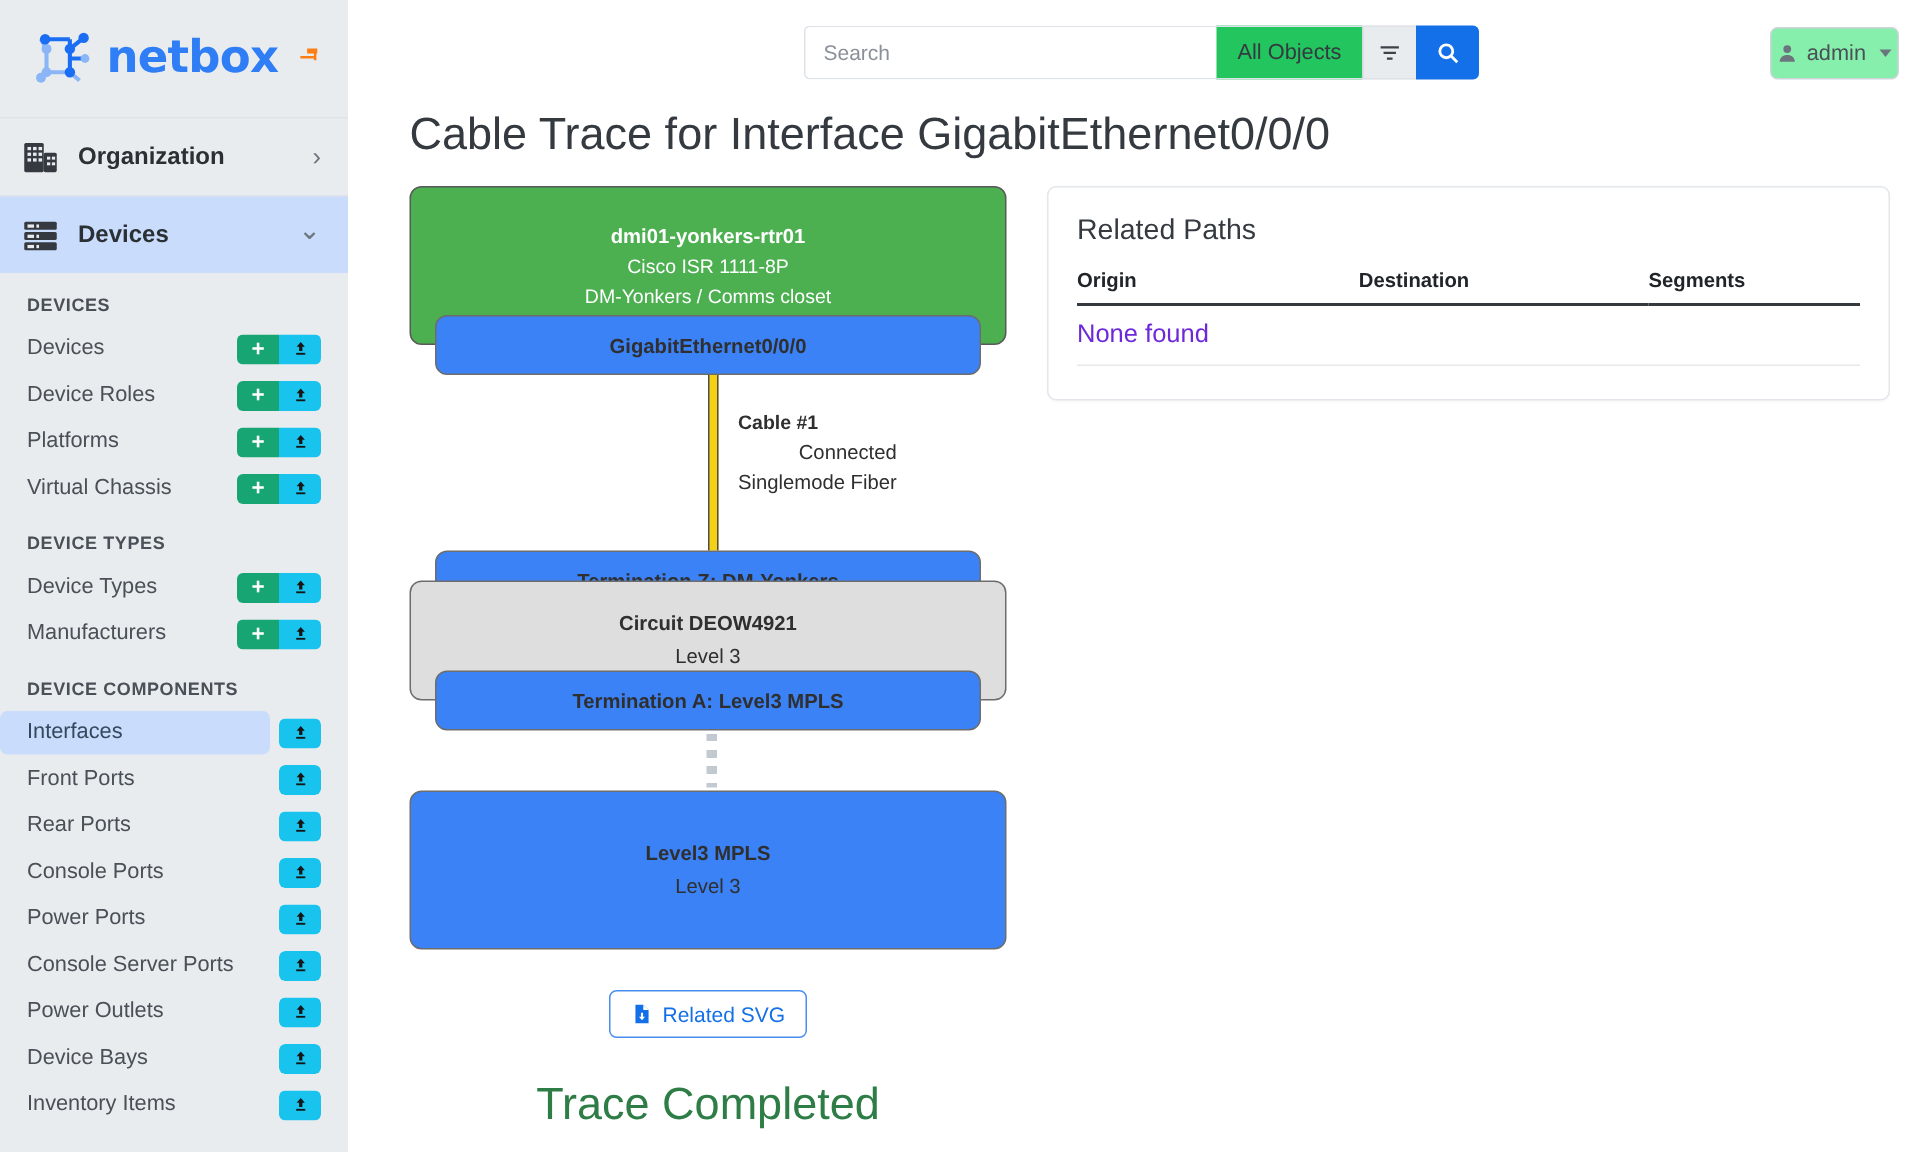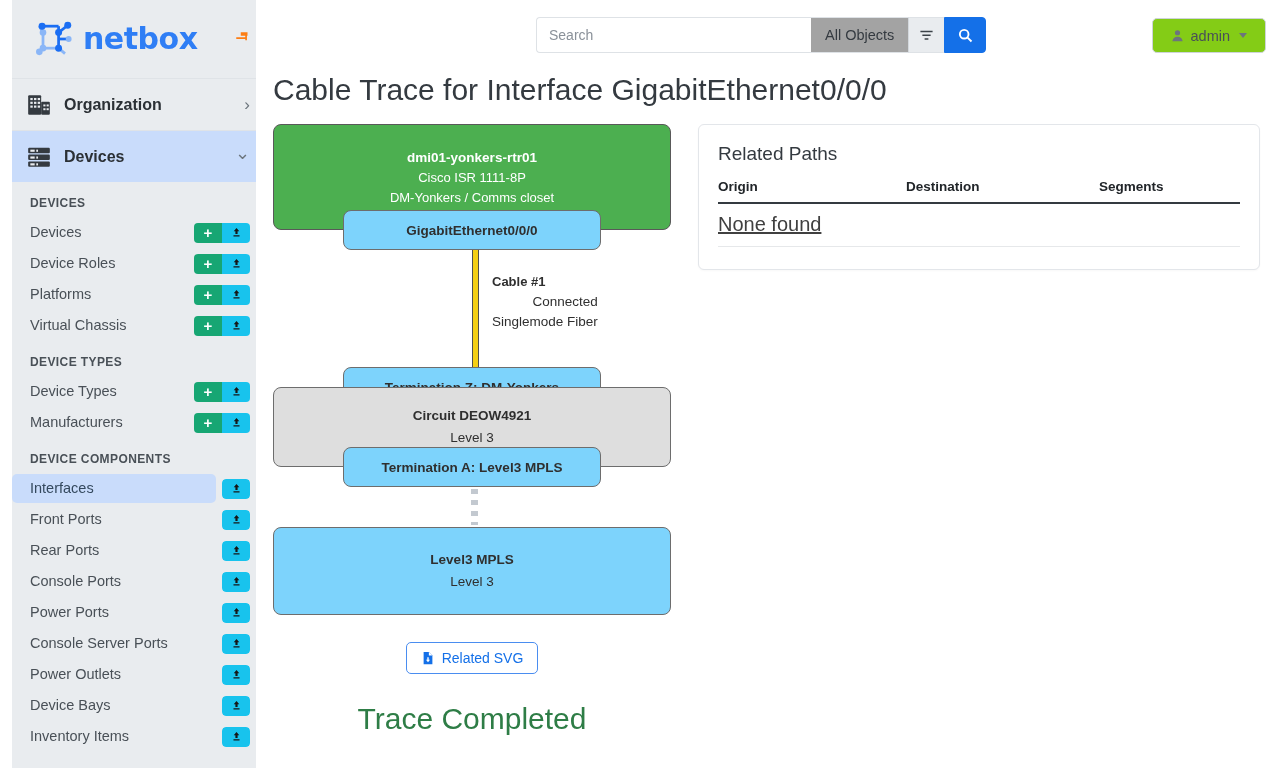--- a/index.html
+++ b/index.html
@@ -8,22 +8,22 @@
     width: 1280px; height: 768px;
     overflow: hidden;
     background: #ffffff;
     font-family: "Liberation Sans", sans-serif;
     font-size: 14px;
     color: #343a40;
   }
 
   
   #sidebar {
-    position: absolute; left: 12px; top: 0;
-    width: 256px; height: 768px;
+    position: absolute; left: 0; top: 0;
+    width: 232px; height: 768px;
     background: #e9ecef;
     overflow: hidden;
   }
   .brand {
     height: 78px;
     display: flex; align-items: center;
     padding: 0 16px 0 20px;
   }
   .brand-logo { display: flex; align-items: center; gap: 7px; }
   .logo-mark { width: 44px; height: 44px; display:block; }
@@ -88,42 +88,42 @@
     width: 275px; height: 36px;
     border: 1px solid #dee2e6; border-right: none;
     border-radius: 4px 0 0 4px;
     padding: 0 12px; font-size: 14px; color: #495057;
     outline: none; background: #fff;
     font-family: "Liberation Sans", sans-serif;
   }
   .search-input::placeholder { color: #8a9199; }
   .search-scope {
     display: flex; align-items: center; padding: 0 14px;
-    background: #a3a3a3; border: 1px solid #dee2e6; border-left: none; border-right: none;
+    background: #22c55e; border: 1px solid #dee2e6; border-left: none; border-right: none;
     font-size: 14.5px; color: #343a40; cursor: pointer; white-space: nowrap;
   }
   .search-filter {
     display: flex; align-items: center; justify-content: center;
     width: 36px;
     background: #e9ecef; border: 1px solid #dee2e6; border-left: 1px solid #d3d8dd; border-right: none;
     cursor: pointer; color: #3b4248;
   }
   .search-go {
     display: flex; align-items: center; justify-content: center;
     width: 42px; background: #1470e8; border: 1px solid #1470e8;
     border-radius: 0 4px 4px 0; cursor: pointer; color: #fff;
   }
   .search-go svg, .search-filter svg { width: 15px; height: 15px; }
 
   .user-menu {
     position: absolute; right: 14px; top: 18px;
     display: flex; align-items: center; gap: 7px;
-    height: 35px; padding: 0 18px;
+    height: 35px; padding: 0 4px;
     border: 1px solid #ced4da; border-radius: 5px;
-    background: #84cc16; cursor: pointer;
+    background: #86efac; cursor: pointer;
     font-size: 14.5px; color: #495057;
   }
   .user-menu .uicon { width: 13px; height: 13px; color: #6c757d; }
   .caret {
     width: 0; height: 0;
     border-left: 4px solid transparent; border-right: 4px solid transparent;
     border-top: 5px solid #6c757d; margin-left: 2px;
   }
 
   
@@ -152,22 +152,22 @@
   }
   .node-device {
     background: #4caf50; color: #fff;
     height: 106px; padding-top: 23px;
     border-color: #595959;
   }
   .node-device .n-title { font-size: 13.5px; font-weight: 700; line-height: 1.5; }
   .node-device .n-sub { font-size: 13px; font-weight: 400; line-height: 1.55; }
 
   .node-term {
-    background: #7dd3fc; color: #2f2f2f;
-    width: 258px; height: 40px; margin: 0 auto;
+    background: #3b82f6; color: #2f2f2f;
+    width: 364px; height: 40px; margin: 0 auto;
     display: flex; align-items: center; justify-content: center;
     font-size: 13.5px; font-weight: 700;
     border-color: #6d6d6d;
   }
   .term-overlap-top { margin-top: -20px; position: relative; z-index: 3; }
 
   .cable-zone {
     position: relative; height: 117px;
   }
   .cable-line {
@@ -192,22 +192,22 @@
   .node-circuit .c-sub { font-size: 13.5px; line-height: 1.6; }
   .term-overlap-bottom { margin-top: -20px; position: relative; z-index: 3; }
 
   .dash-zone { position: relative; height: 40px; }
   .dash-line {
     position: absolute; left: 198px; top: 2px; width: 7px; height: 36px;
     background-image: repeating-linear-gradient(to bottom, #c3c9d0 0 5px, transparent 5px 11px);
   }
 
   .node-provider {
-    background: #7dd3fc; color: #2f2f2f;
-    height: 88px; border-color: #6d6d6d;
+    background: #3b82f6; color: #2f2f2f;
+    height: 106px; border-color: #6d6d6d;
     display: flex; flex-direction: column; align-items: center; justify-content: center;
   }
   .node-provider .p-title { font-size: 13.5px; font-weight: 700; line-height: 1.6; }
   .node-provider .p-sub { font-size: 13.5px; line-height: 1.6; }
 
   .dl-wrap { text-align: center; padding-top: 27px; }
   .dl-btn {
     display: inline-flex; align-items: center; gap: 7px;
     border: 1px solid #4a8df0; border-radius: 5px;
     background: #fff; color: #1470e8;
@@ -227,23 +227,22 @@
     background: #fff; padding: 18px 19px 22px 19px;
     box-shadow: 0 1px 2px rgba(0,0,0,.03);
   }
   .card-title { font-size: 19px; font-weight: 400; color: #343a40; padding-bottom: 14px; }
   table.paths { width: 100%; border-collapse: collapse; }
   table.paths th {
     text-align: left; font-size: 13.5px; font-weight: 700; color: #212529;
     padding: 0 0 8px 0; border-bottom: 2px solid #343a40;
   }
   table.paths td {
-    font-size: 20px; color: #404040; padding: 9px 0 10px 0;
+    font-size: 17px; color: #6d28d9; padding: 9px 0 10px 0;
     border-bottom: 1px solid #e6e8ea;
-    text-decoration: underline;
   }
   .col-origin { width: 36%; }
   .col-dest { width: 37%; }
 </style>
 </head>
 <body>
 
 <div id="sidebar">
 
   <div class="brand">

